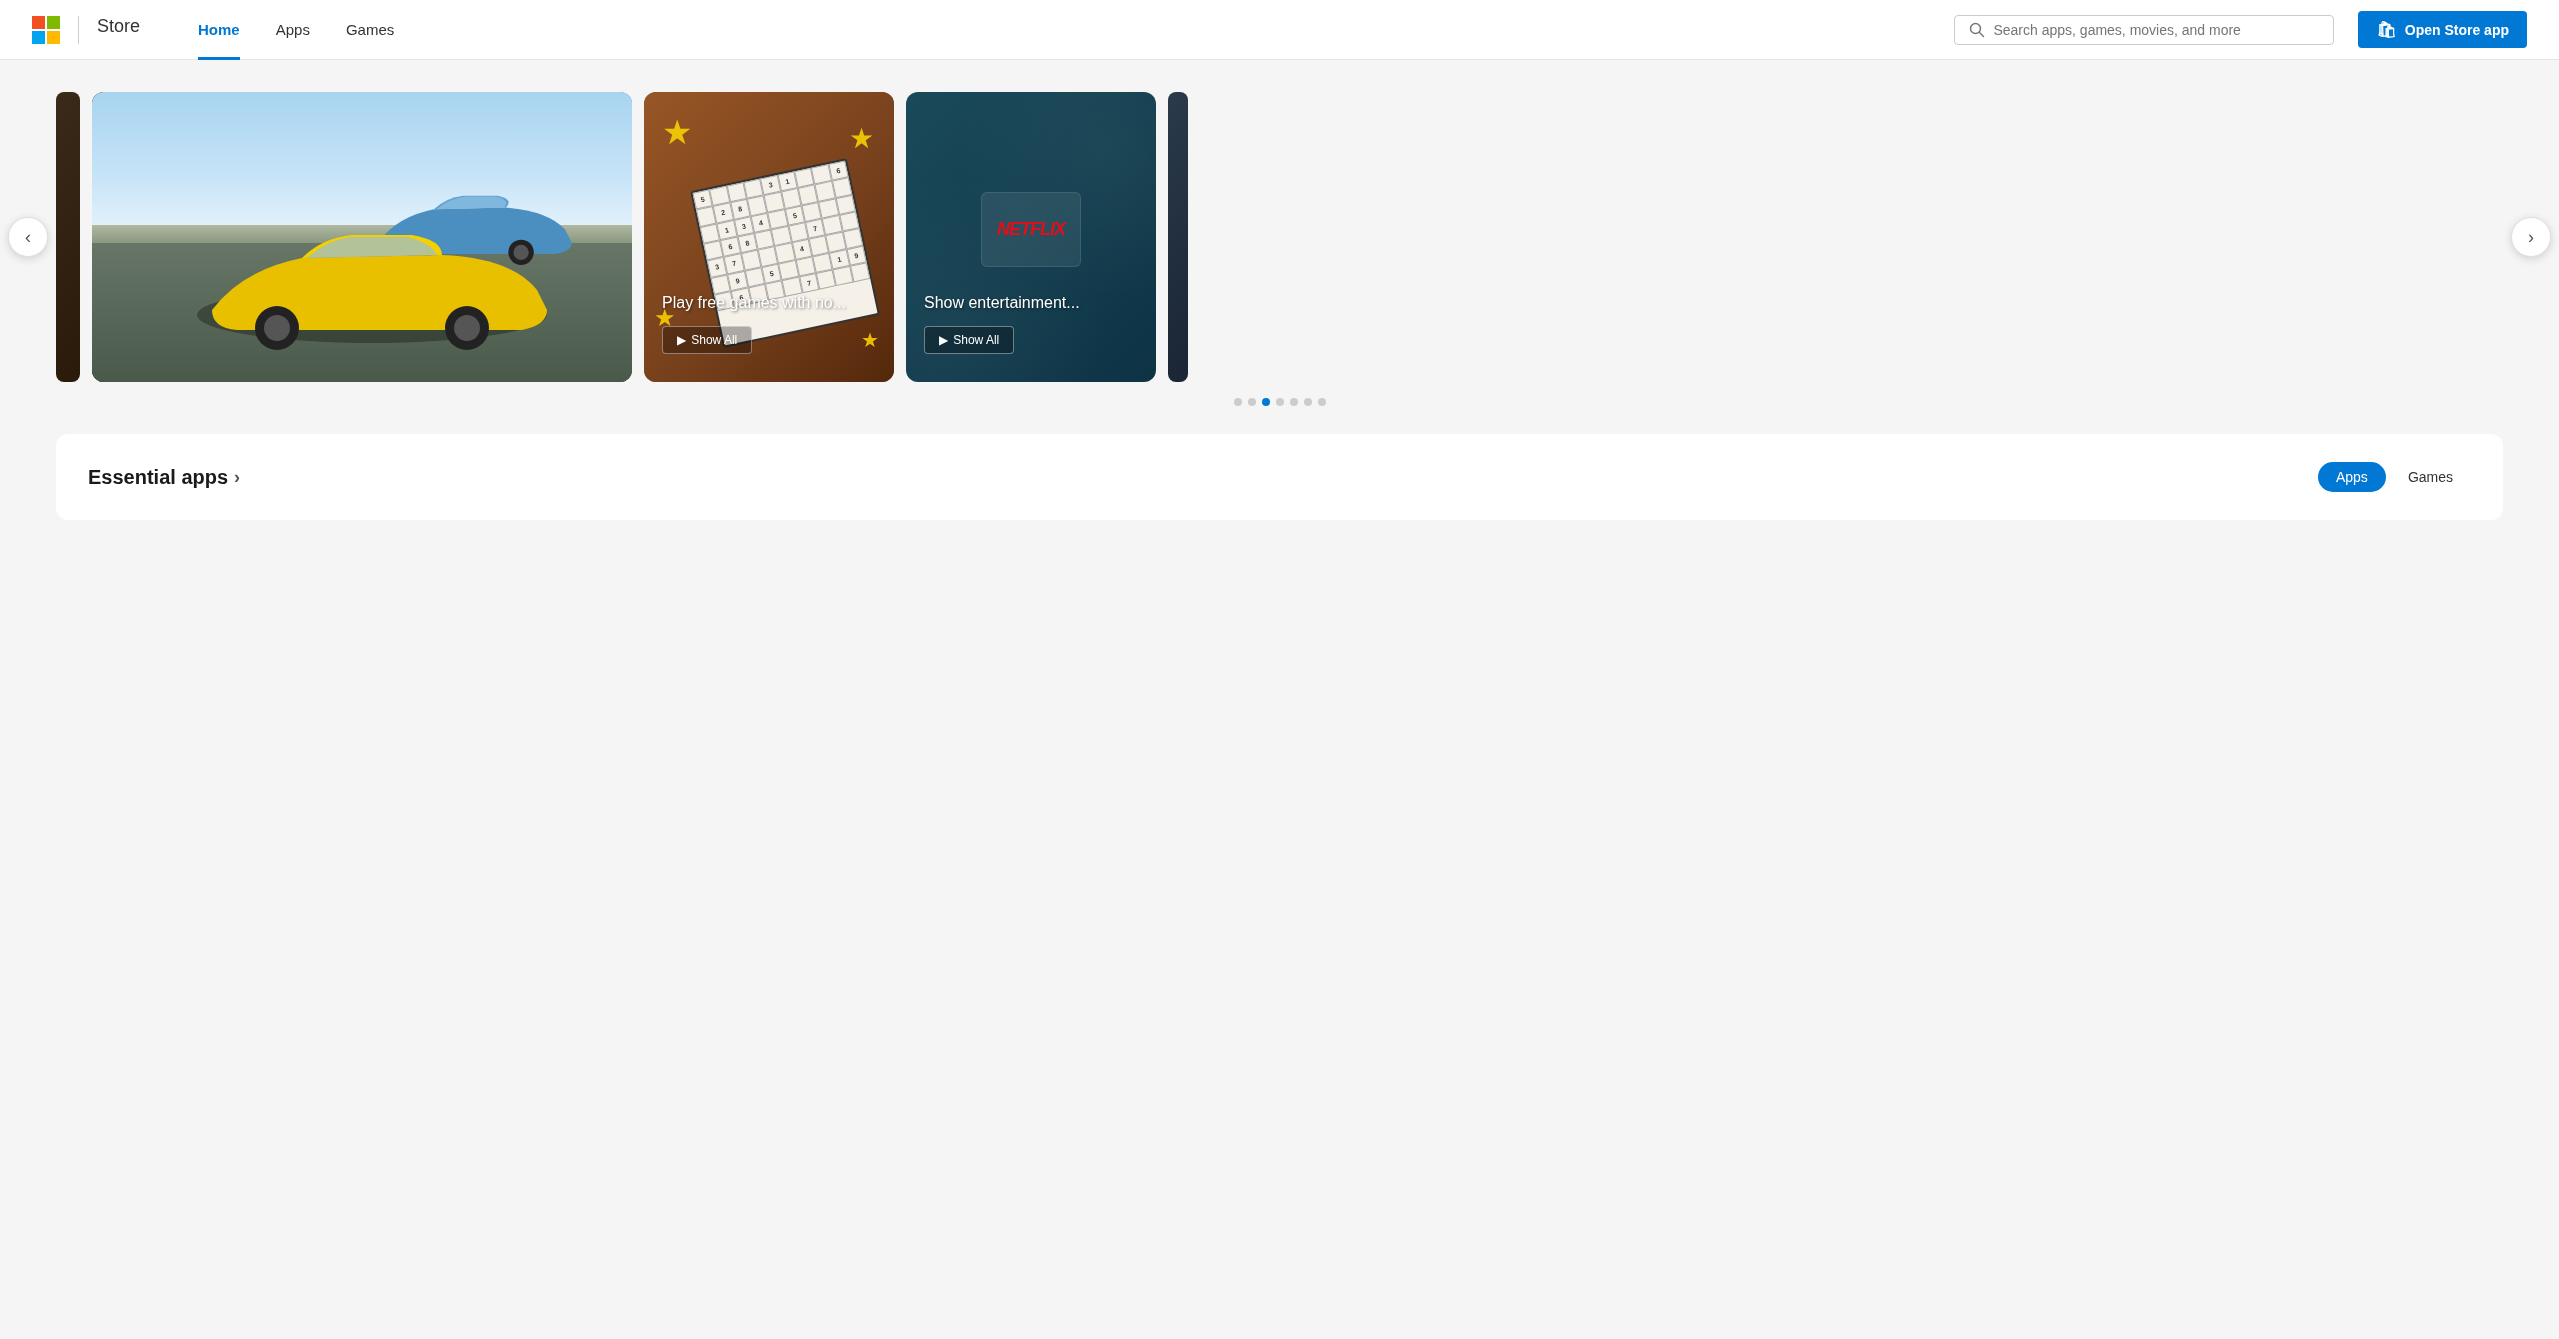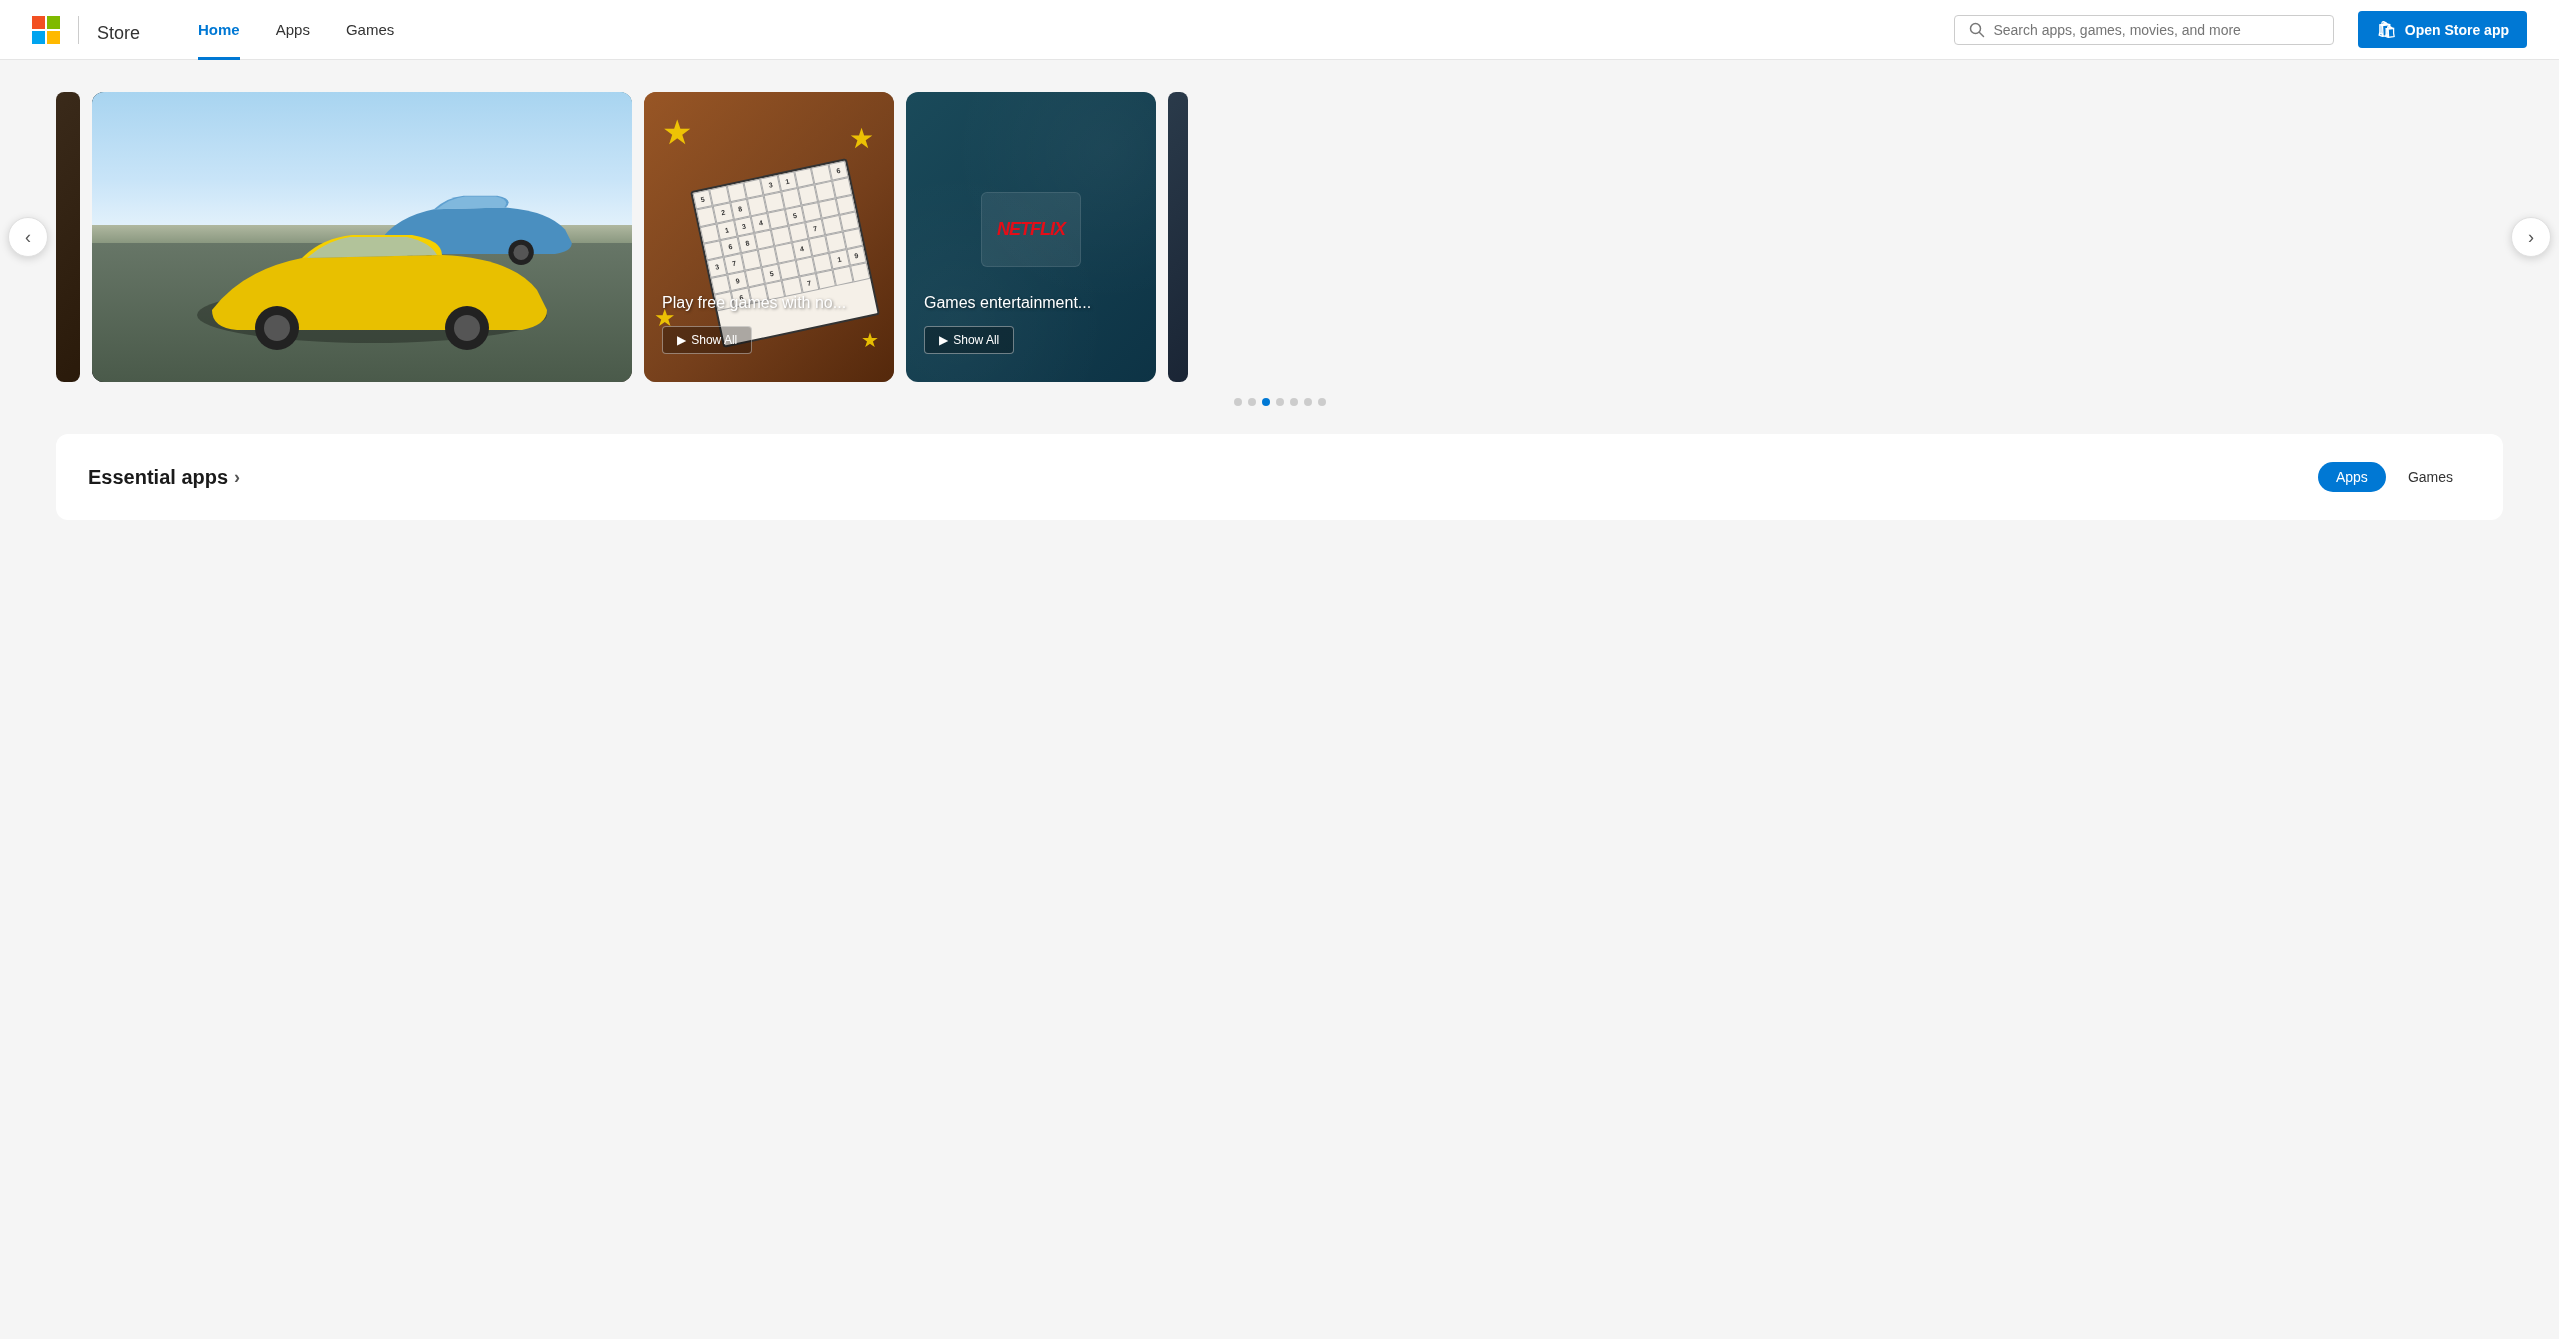--- a/index.html
+++ b/index.html
@@ -12,21 +12,21 @@
       align-items: center;
       padding: 0 32px;
       height: 60px;
       border-bottom: 1px solid #e5e5e5;
       position: sticky;
       top: 0;
       z-index: 100;
     }
     .logo-area {
       display: flex;
-      align-items: flex-end;
+      align-items: flex-start;
       gap: 10px;
       margin-right: 40px;
     }
     .ms-logo {
       width: 28px;
       height: 28px;
       display: grid;
       grid-template-columns: 1fr 1fr;
       gap: 2px;
     }
@@ -569,21 +569,21 @@
         </div>
       </div>
 
       <div class="carousel-slide slide-side slide-side-2">
         <div class="netflix-logo-area">
           <span>NETFLIX</span>
         </div>
 
         <div style="position:absolute;inset:0;background:radial-gradient(circle at 80% 20%, rgba(255,255,255,0.04) 0%, transparent 50%),radial-gradient(circle at 20% 80%, rgba(255,255,255,0.03) 0%, transparent 50%);"></div>
         <div class="slide-side-content">
-          <div class="slide-side-title">Games entertainment...</div>
+          <div class="slide-side-title">Show entertainment...</div>
           <button class="slide-show-all-btn">
             <span>▶</span>
             <span>Show All</span>
           </button>
         </div>
       </div>
 
       <div style="width:20px;border-radius:8px;background:linear-gradient(135deg,#2a3a4a,#1a2535);flex-shrink:0;"></div>
     </div>
 

